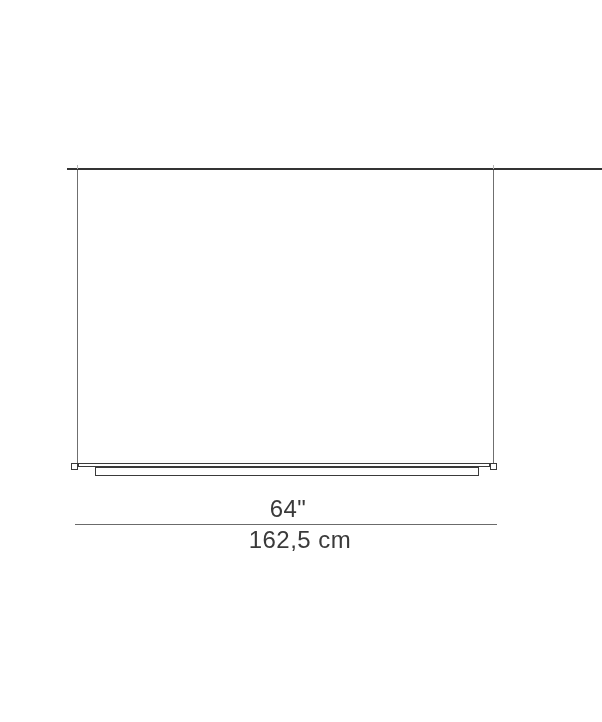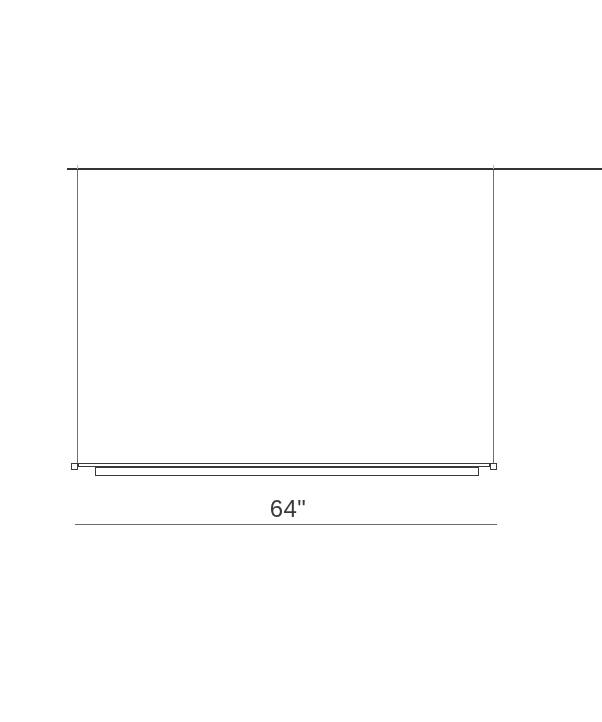--- a/index.html
+++ b/index.html
@@ -90,14 +90,15 @@
   <div class="abs cable left"></div>
   <div class="abs cable right"></div>
 
   <div class="abs lamp-body"></div>
   <div class="abs lamp-rail"></div>
   <div class="abs end-cap left"></div>
   <div class="abs end-cap right"></div>
 
   <div class="abs dim-label inches">64"</div>
   <div class="abs dim-line"></div>
+  <div class="abs dim-label cm">162,5 cm</div>
 
 </div>
 
 </body></html>

